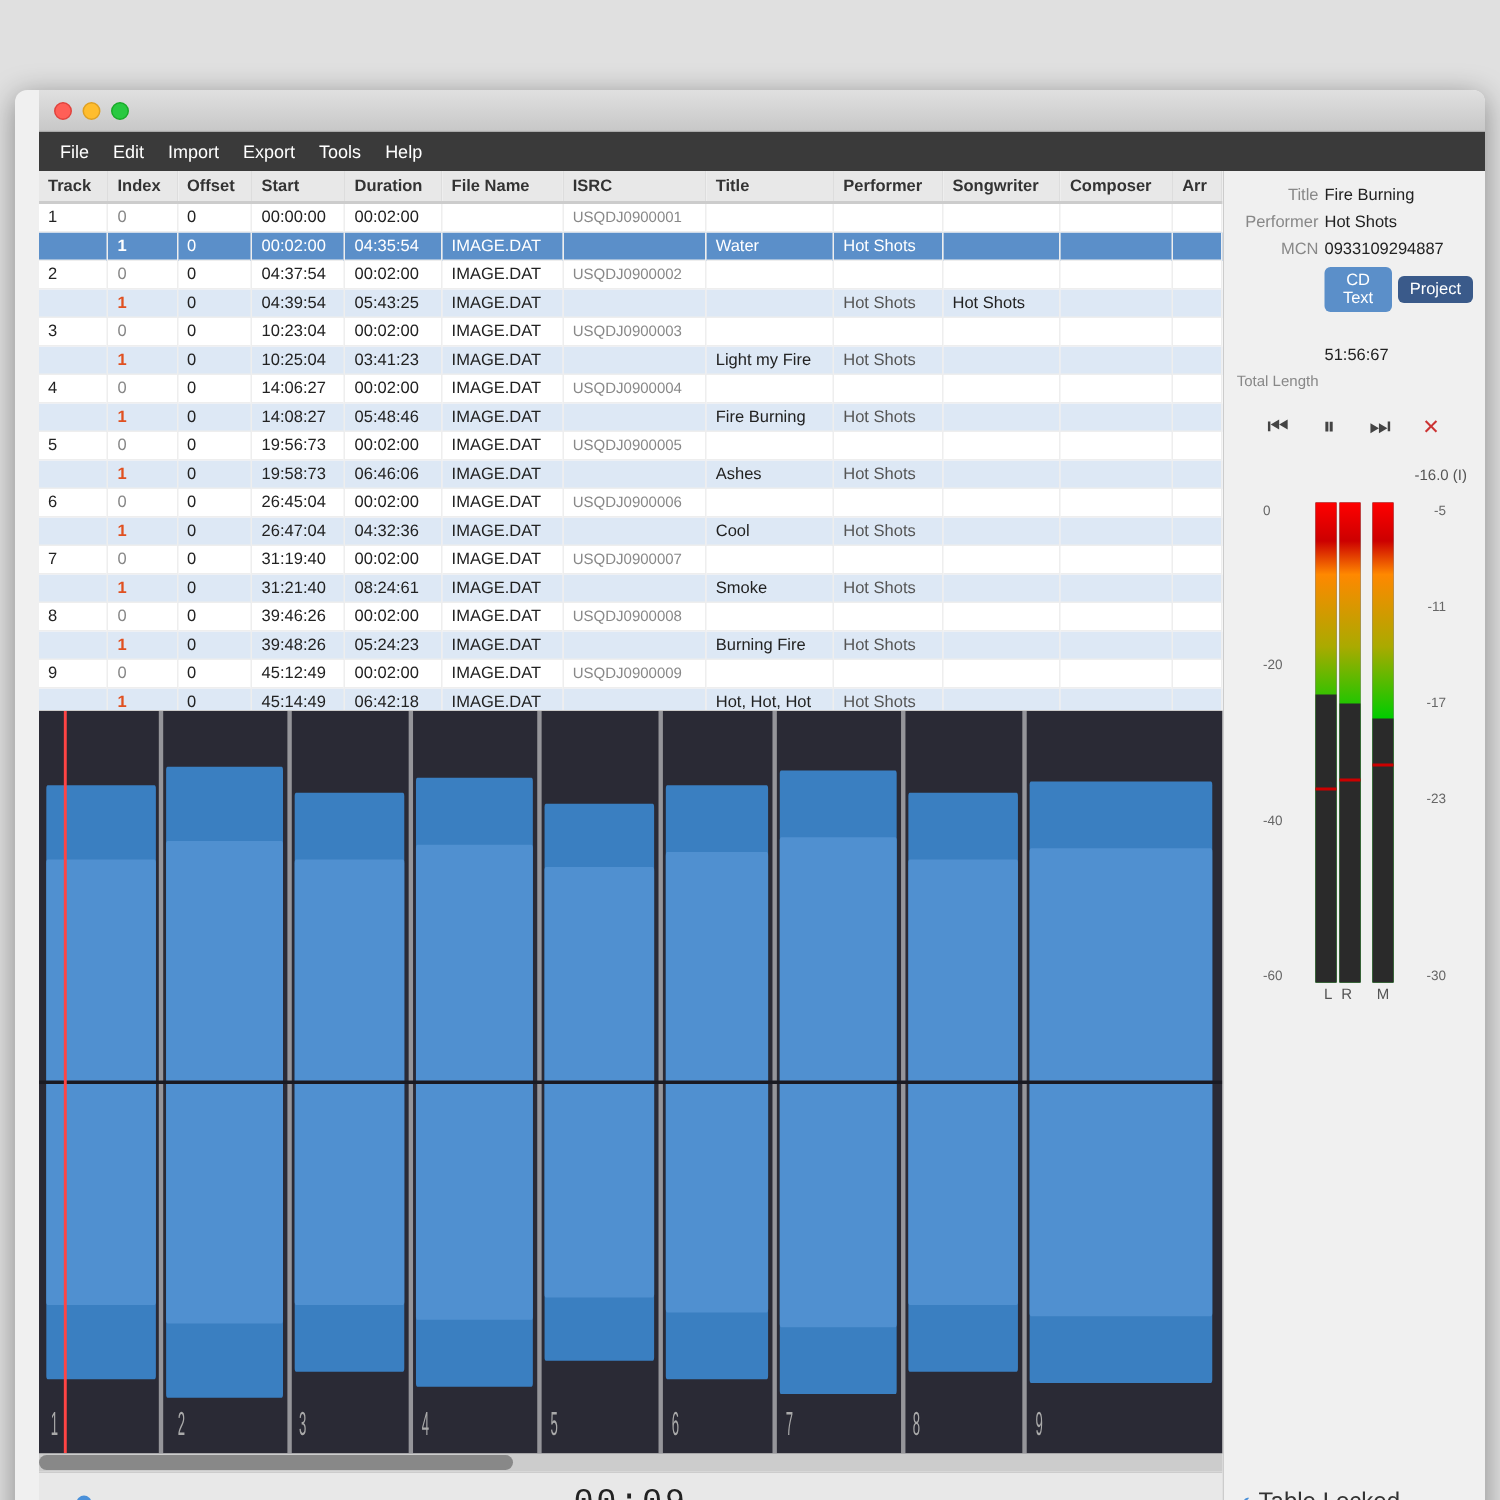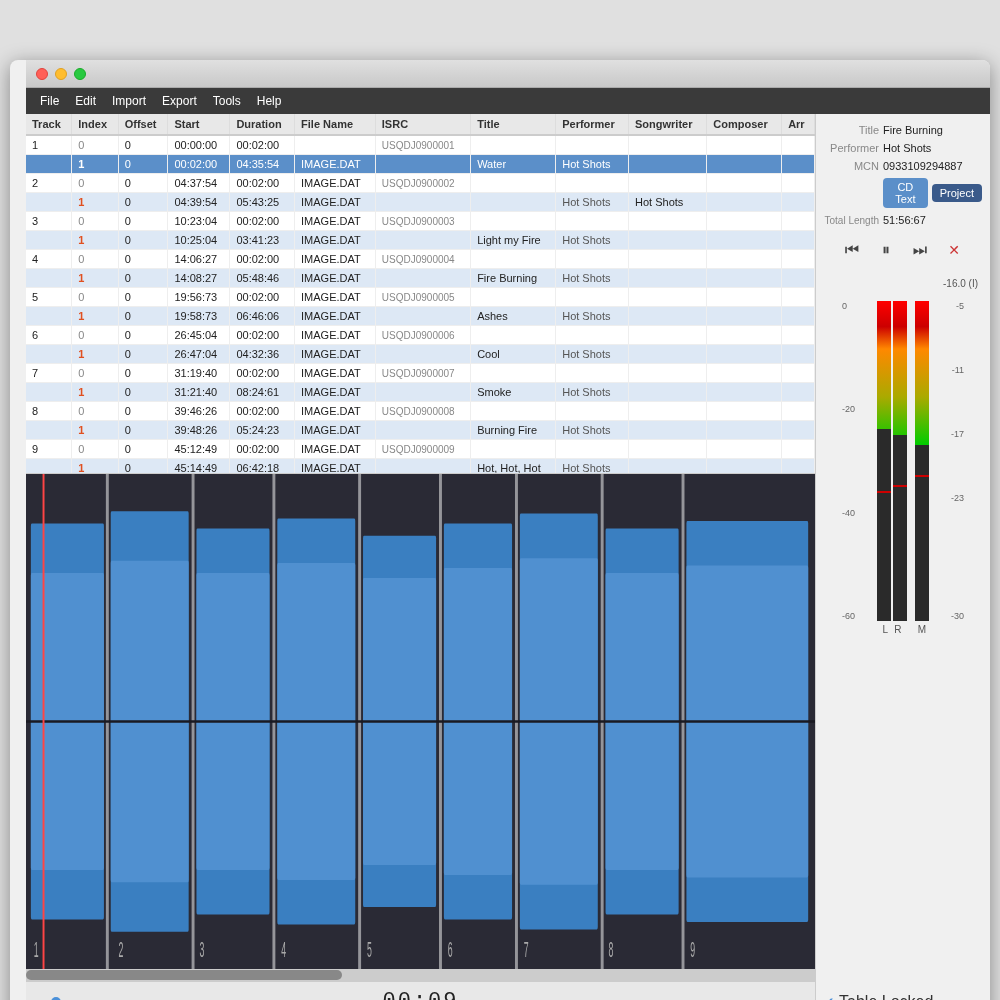--- a/index.html
+++ b/index.html
@@ -645,21 +645,21 @@
       </div>
       <div class="info-row">
         <span class="info-label">MCN</span>
         <span class="info-value">0933109294887</span>
       </div>
       <div class="info-row edit-buttons">
         <button class="btn-cdtext">CD Text</button>
         <button class="btn-project">Project</button>
       </div>
       <div class="info-row">
-        <span class="info-label" style="font-size:10px;">Total Length</span>
+        <span class="info-label" style="font-size:10px;margin-top:35px;">Total Length</span>
         <span class="info-value">51:56:67</span>
       </div>
 
       <div class="transport-controls">
         <button class="transport-btn">⏮</button>
         <button class="transport-btn">⏸</button>
         <button class="transport-btn">⏭</button>
         <button class="transport-btn" style="color:#cc3333; font-size:14px;">✕</button>
       </div>
 

